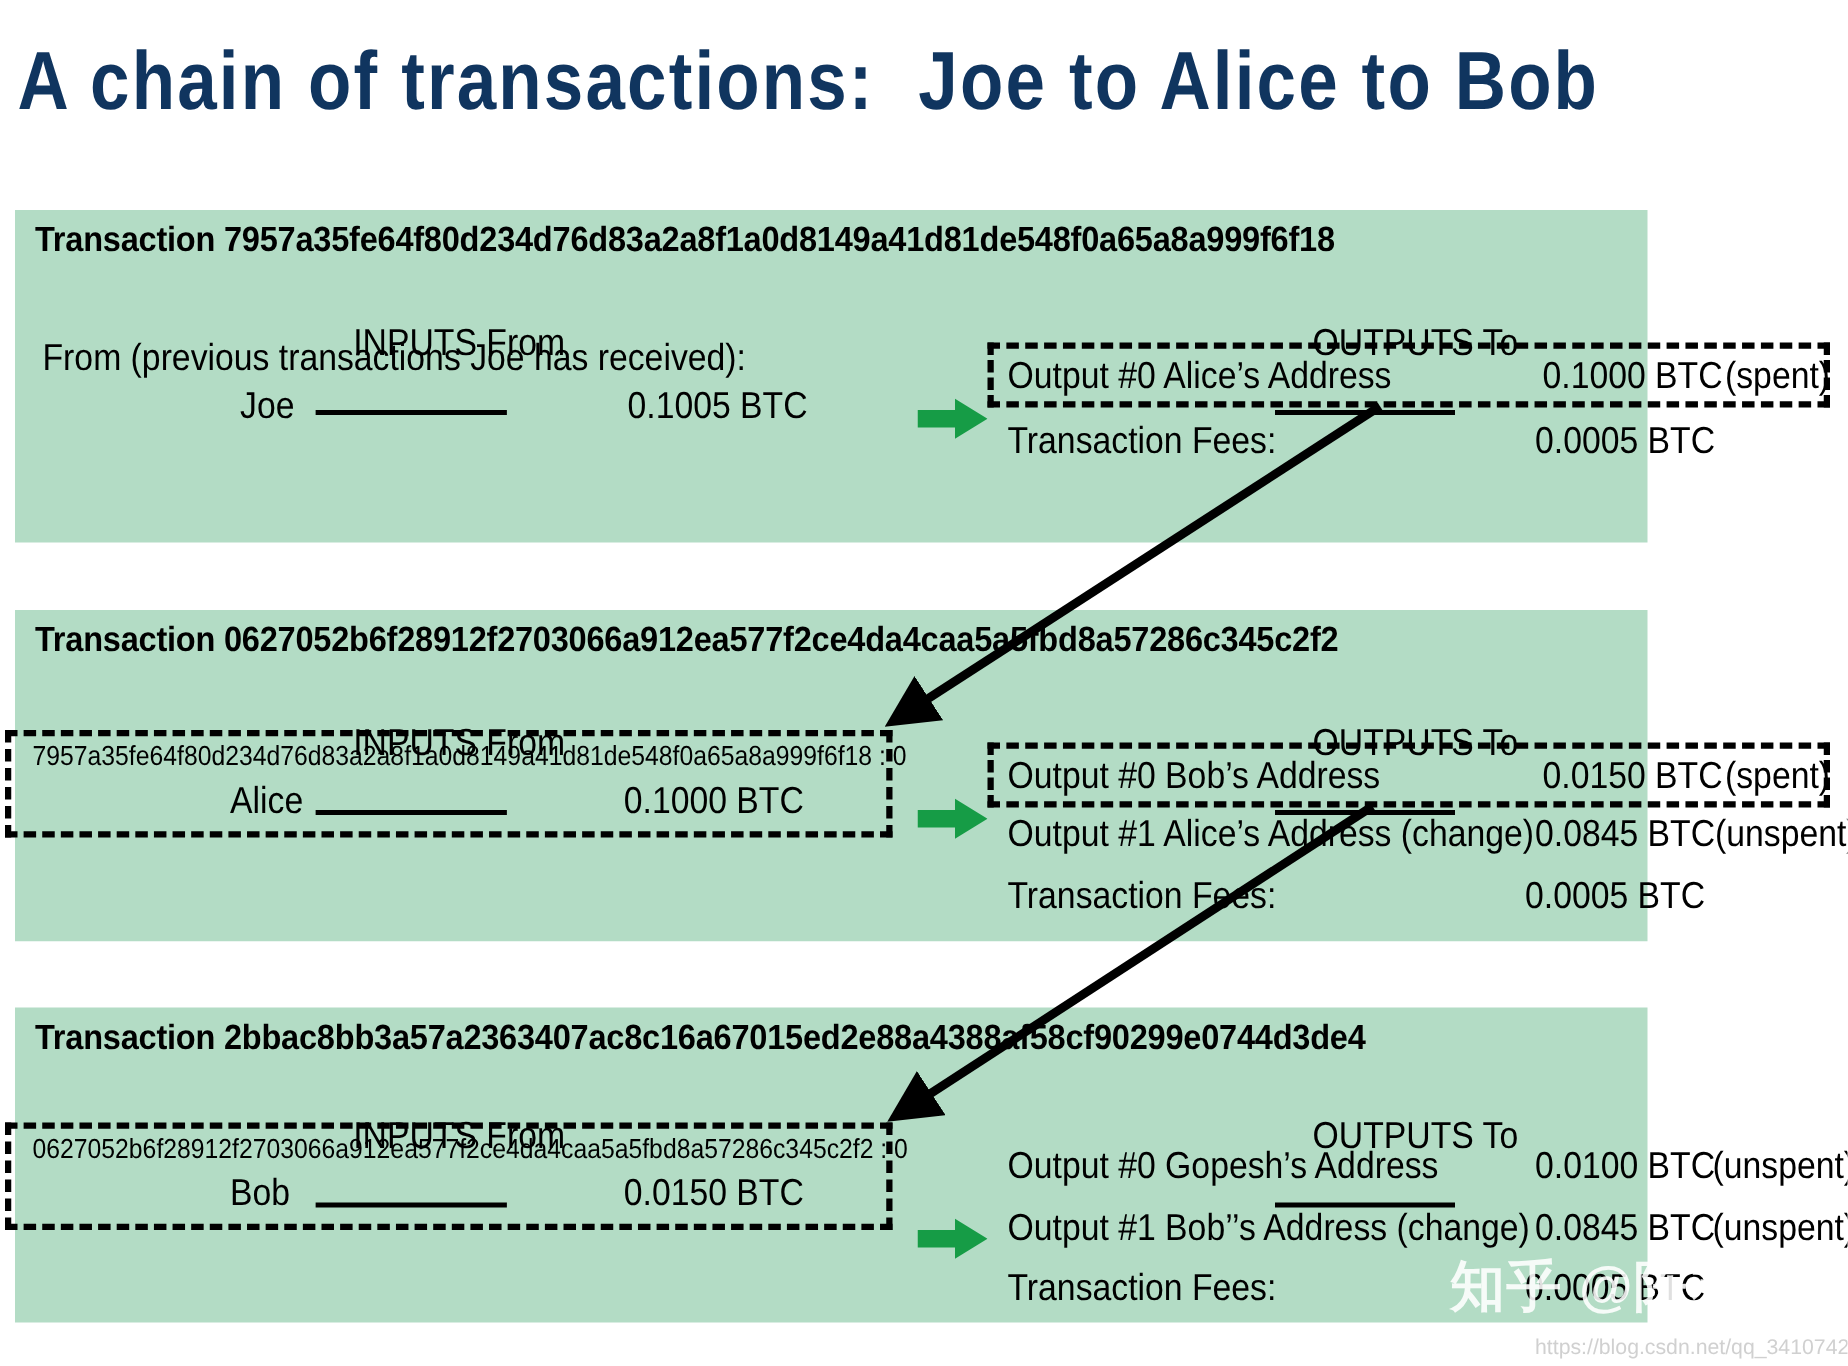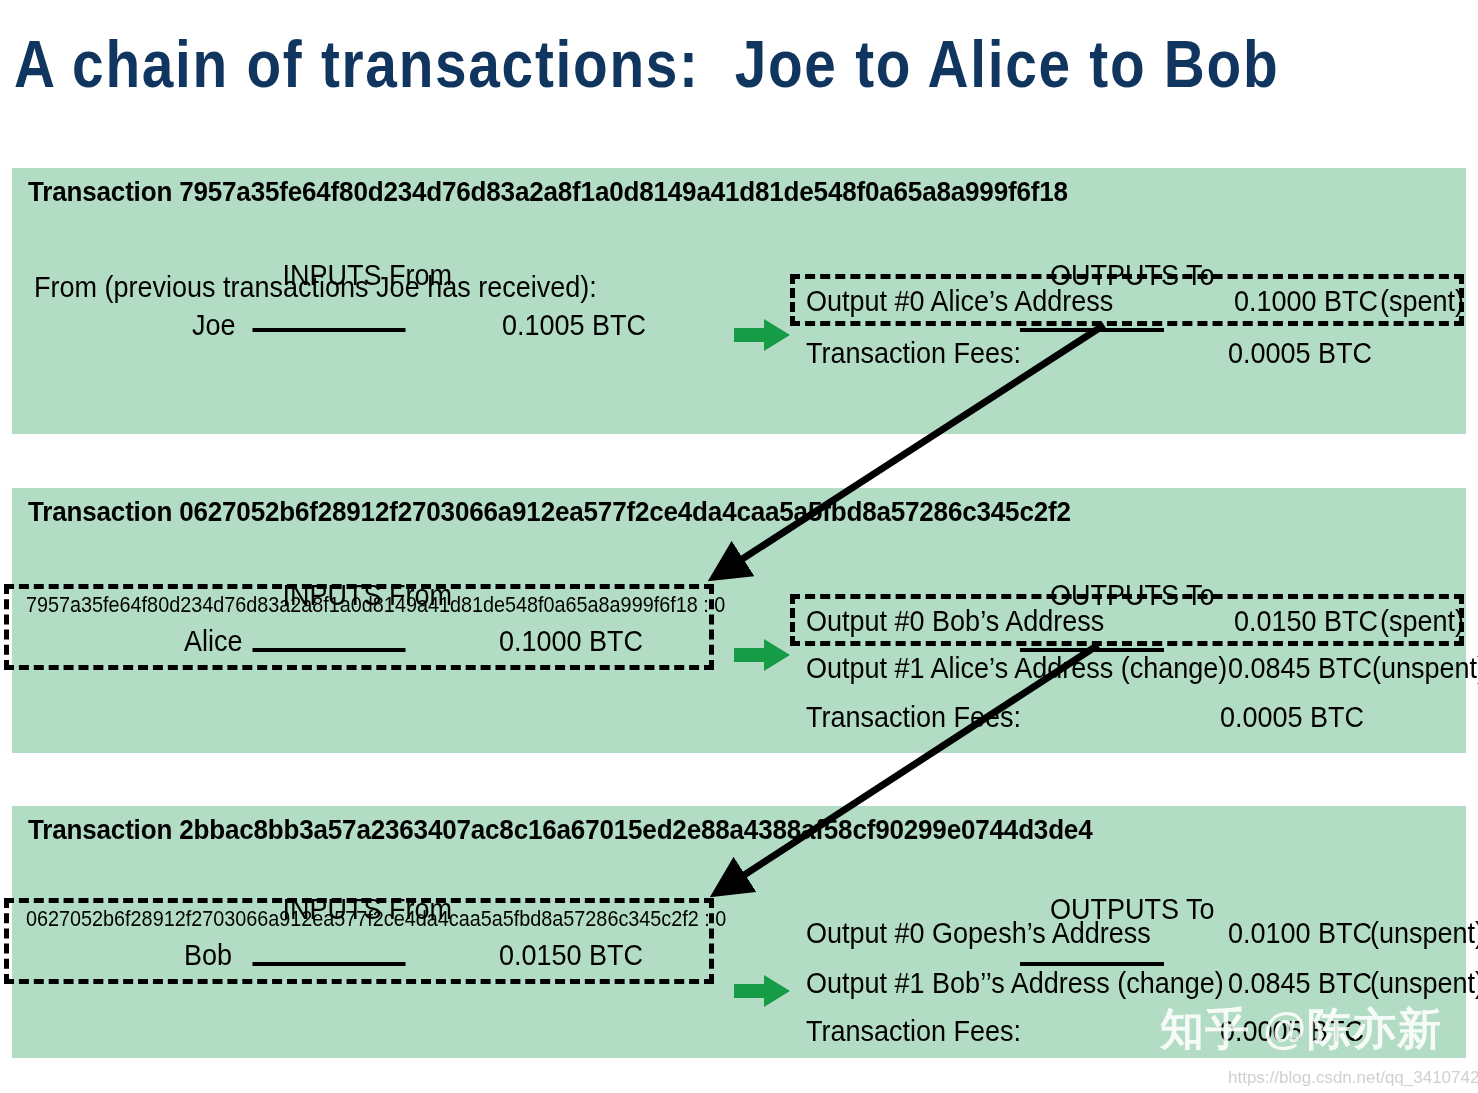--- a/index.html
+++ b/index.html
@@ -32,21 +32,21 @@
     color: #10355f;
     white-space: pre;
     transform: scaleX(0.86);
     transform-origin: left center;
   }
 
   
   .tx-panel {
     position: absolute;
     left: 12px;
-    width: 1454px;
+    width: 1306px;
     background: #b3dcc5;
     box-sizing: border-box;
   }
   #tx-panel-1 { top: 168px;  height: 266px; }
   #tx-panel-2 { top: 488px;  height: 265px; }
   #tx-panel-3 { top: 806px;  height: 252px; }
 
   .tx-hash-line {
     position: absolute;
     left: 16px;

